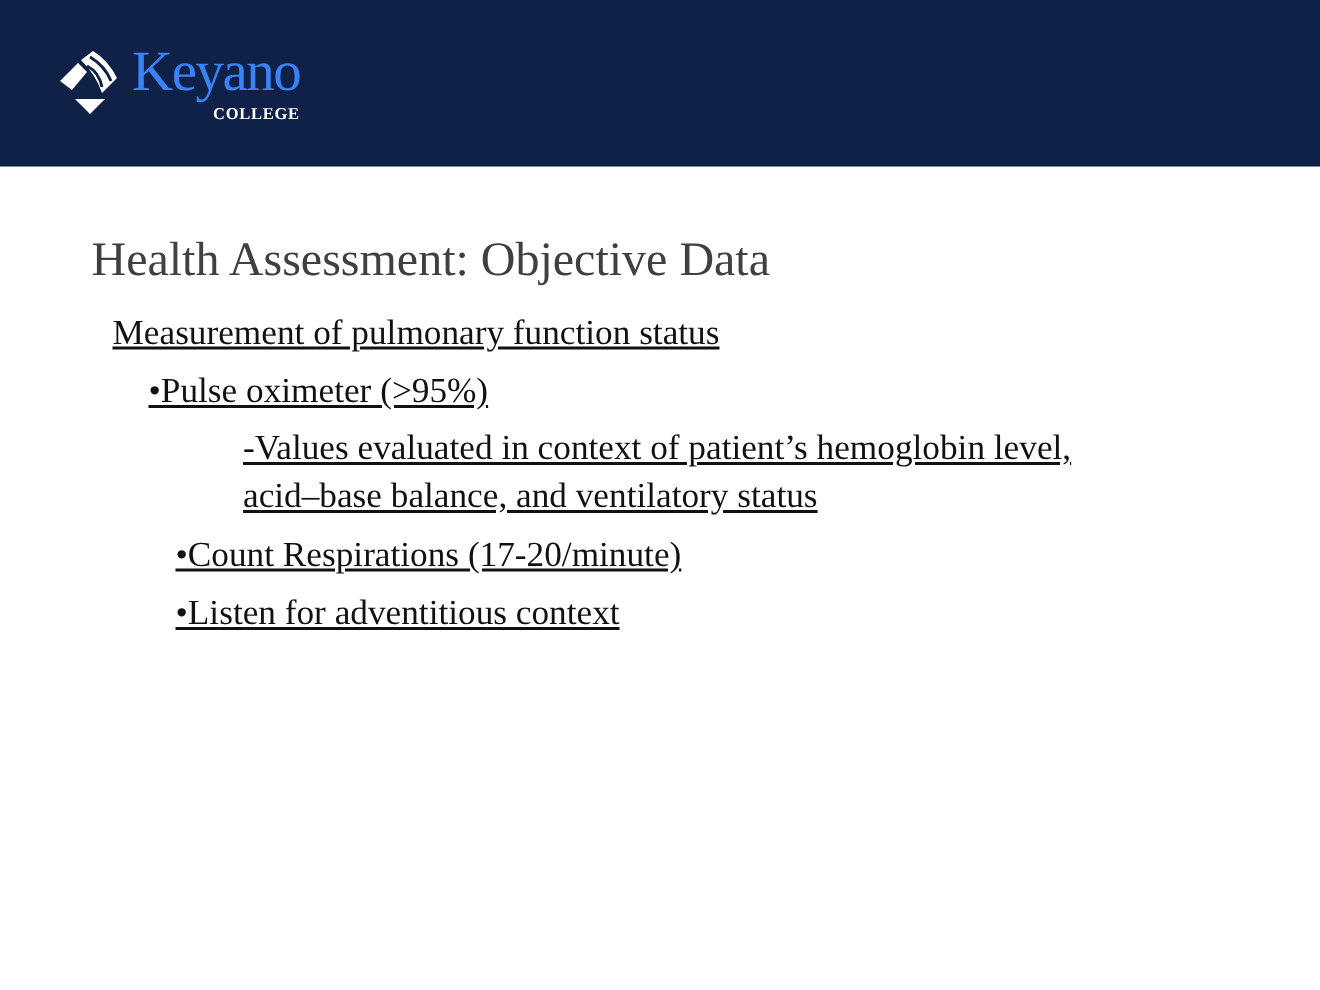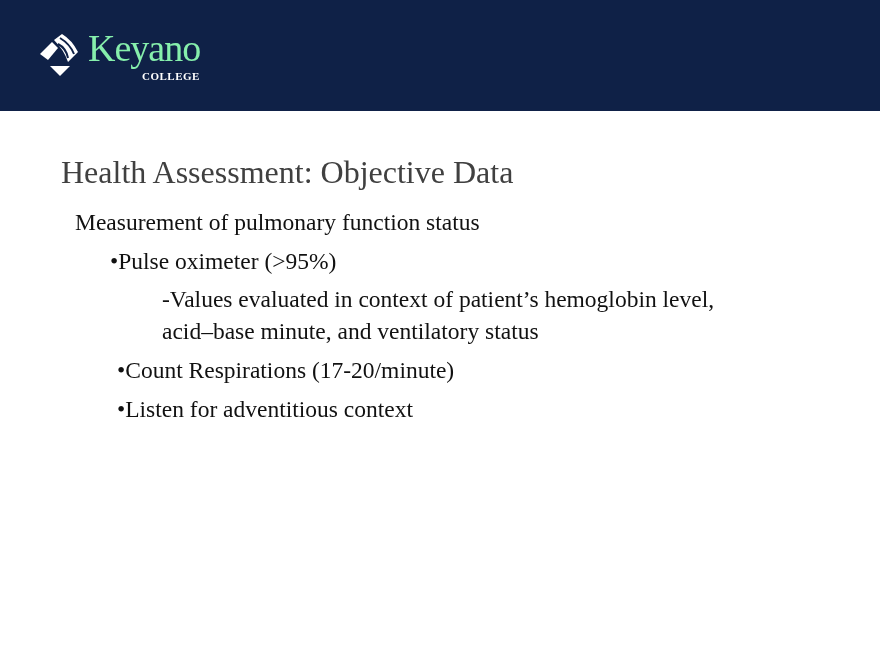--- a/index.html
+++ b/index.html
@@ -1,40 +1,40 @@
 <!DOCTYPE html>
 <html><head>
 <meta charset="utf-8">
 <style>
   html, body { margin:0; padding:0; }
   body { width:880px; height:660px; background:#ffffff; position:relative; overflow:hidden; font-family:"Liberation Serif", serif; }
   .header { position:absolute; left:0; top:0; width:880px; height:111px; background:#0f2147; }
   .logo { position:absolute; left:38px; top:30px; width:170px; height:60px; }
   .logo-mark { position:absolute; left:0; top:2px; width:44px; height:44px; }
-  .logo-name { position:absolute; left:50px; top:-2px; color:#86efac; font-size:38px; letter-spacing:-1px; line-height:40px; }
+  .logo-name { position:absolute; left:50px; top:-2px; color:#3b82f6; font-size:38px; letter-spacing:-1px; line-height:40px; }
   .logo-sub { position:absolute; left:104px; top:40px; color:#fff; font-size:11px; font-weight:bold; letter-spacing:0.5px; line-height:12px;text-align:right; }
   .title { position:absolute; left:61px; top:146px; font-size:32px; color:#404040; line-height:52px; white-space:nowrap; }
-  .line { position:absolute; font-size:23.5px; color:#111; line-height:28px; white-space:nowrap; }
+  .line { position:absolute; font-size:23.5px; color:#111; line-height:28px; white-space:nowrap;text-decoration:underline; }
 </style>
 </head>
 <body>
 
 <div class="header">
   <div class="logo">
     <svg class="logo-mark" viewBox="0 0 44 44">
       <polygon points="2,22 14,10 20,16 10,28" fill="#ffffff"></polygon>
       <path d="M16,8 L24,2 Q34,8 40,20 L30,30 Q26,18 16,8 Z" fill="#ffffff"></path>
       <path d="M20,12 Q28,16 30,26" stroke="#0f2147" stroke-width="2" fill="none"></path>
       <path d="M22,6 Q32,12 36,22" stroke="#0f2147" stroke-width="2" fill="none"></path>
       <polygon points="12,34 22,44 32,34" fill="#ffffff"></polygon>
     </svg>
     <div class="logo-name">Keyano</div>
     <div class="logo-sub">COLLEGE</div>
   </div>
 </div>
 
 <div class="title">Health Assessment: Objective Data</div>
 <div class="line" style="left:75px; top:208px;">Measurement of pulmonary function status</div>
-<div class="line" style="left:110px; top:247px;">•Pulse oximeter (&gt;95%)</div>
+<div class="line" style="left:99px; top:247px;">•Pulse oximeter (&gt;95%)</div>
 <div class="line" style="left:162px; top:285px;">-Values evaluated in context of patient’s hemoglobin level,</div>
-<div class="line" style="left:162px; top:317px;">acid–base minute, and ventilatory status</div>
+<div class="line" style="left:162px; top:317px;">acid–base balance, and ventilatory status</div>
 <div class="line" style="left:117px; top:356px;">•Count Respirations (17-20/minute)</div>
 <div class="line" style="left:117px; top:395px;">•Listen for adventitious context</div>
 
 </body></html>

